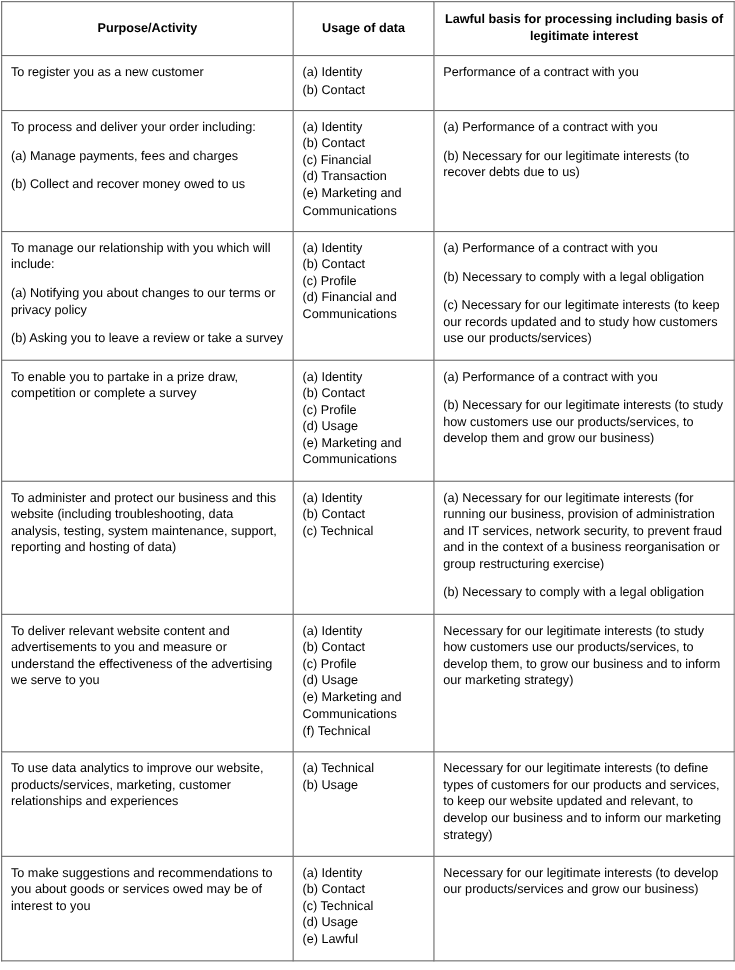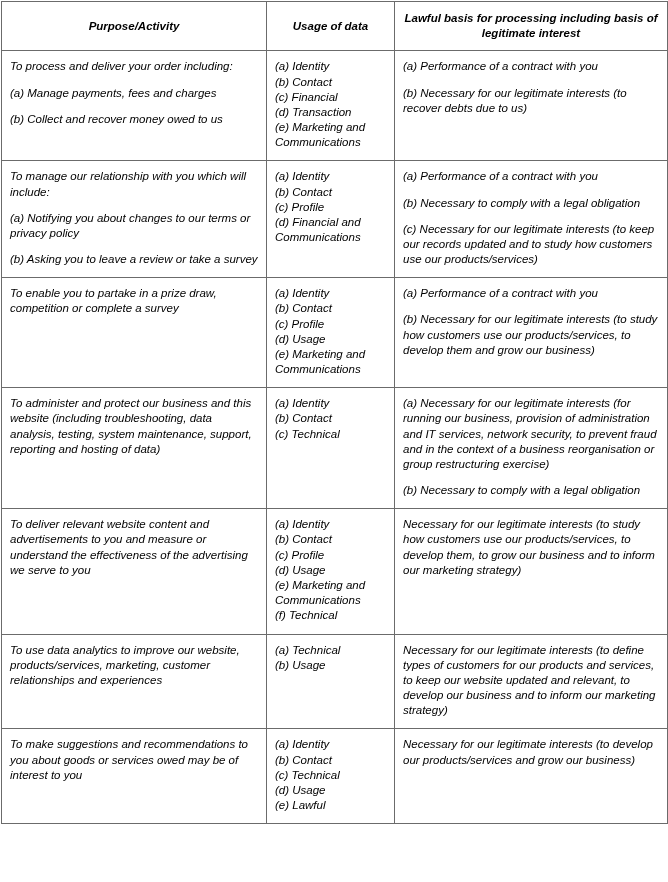--- a/index.html
+++ b/index.html
@@ -9,21 +9,20 @@
   }
   body {
     width: 668px;
     font-family: "Liberation Sans", sans-serif;
     color: #000000;
   }
   .page {
     width: 668px;
     box-sizing: border-box;
     padding: 0;
-    font-style: italic;
   }
   table.privacy-table {
     border-collapse: collapse;
     width: 666px;
     margin: 1px;
     table-layout: fixed;
   }
   table.privacy-table th,
   table.privacy-table td {
     border: 1px solid #6b6b6b;
@@ -70,20 +69,32 @@
     <thead>
       <tr>
         <th>Purpose/Activity</th>
         <th>Usage of data</th>
         <th>Lawful basis for processing including basis of legitimate interest</th>
       </tr>
     </thead>
     <tbody id="table-body">
         <tr>
           <td class="col-purpose">
+            <div class="para">To register you as a new customer</div>
+          </td>
+          <td class="col-data">
+            <div class="list-line">(a) Identity</div>
+            <div class="list-line">(b) Contact</div>
+          </td>
+          <td class="col-basis">
+            <div class="para">Performance of a contract with you</div>
+          </td>
+        </tr>
+        <tr>
+          <td class="col-purpose">
             <div class="para">To process and deliver your order including:</div>
             <div class="para">(a) Manage payments, fees and charges</div>
             <div class="para">(b) Collect and recover money owed to us</div>
           </td>
           <td class="col-data">
             <div class="list-line">(a) Identity</div>
             <div class="list-line">(b) Contact</div>
             <div class="list-line">(c) Financial</div>
             <div class="list-line">(d) Transaction</div>
             <div class="list-line">(e) Marketing and Communications</div>

